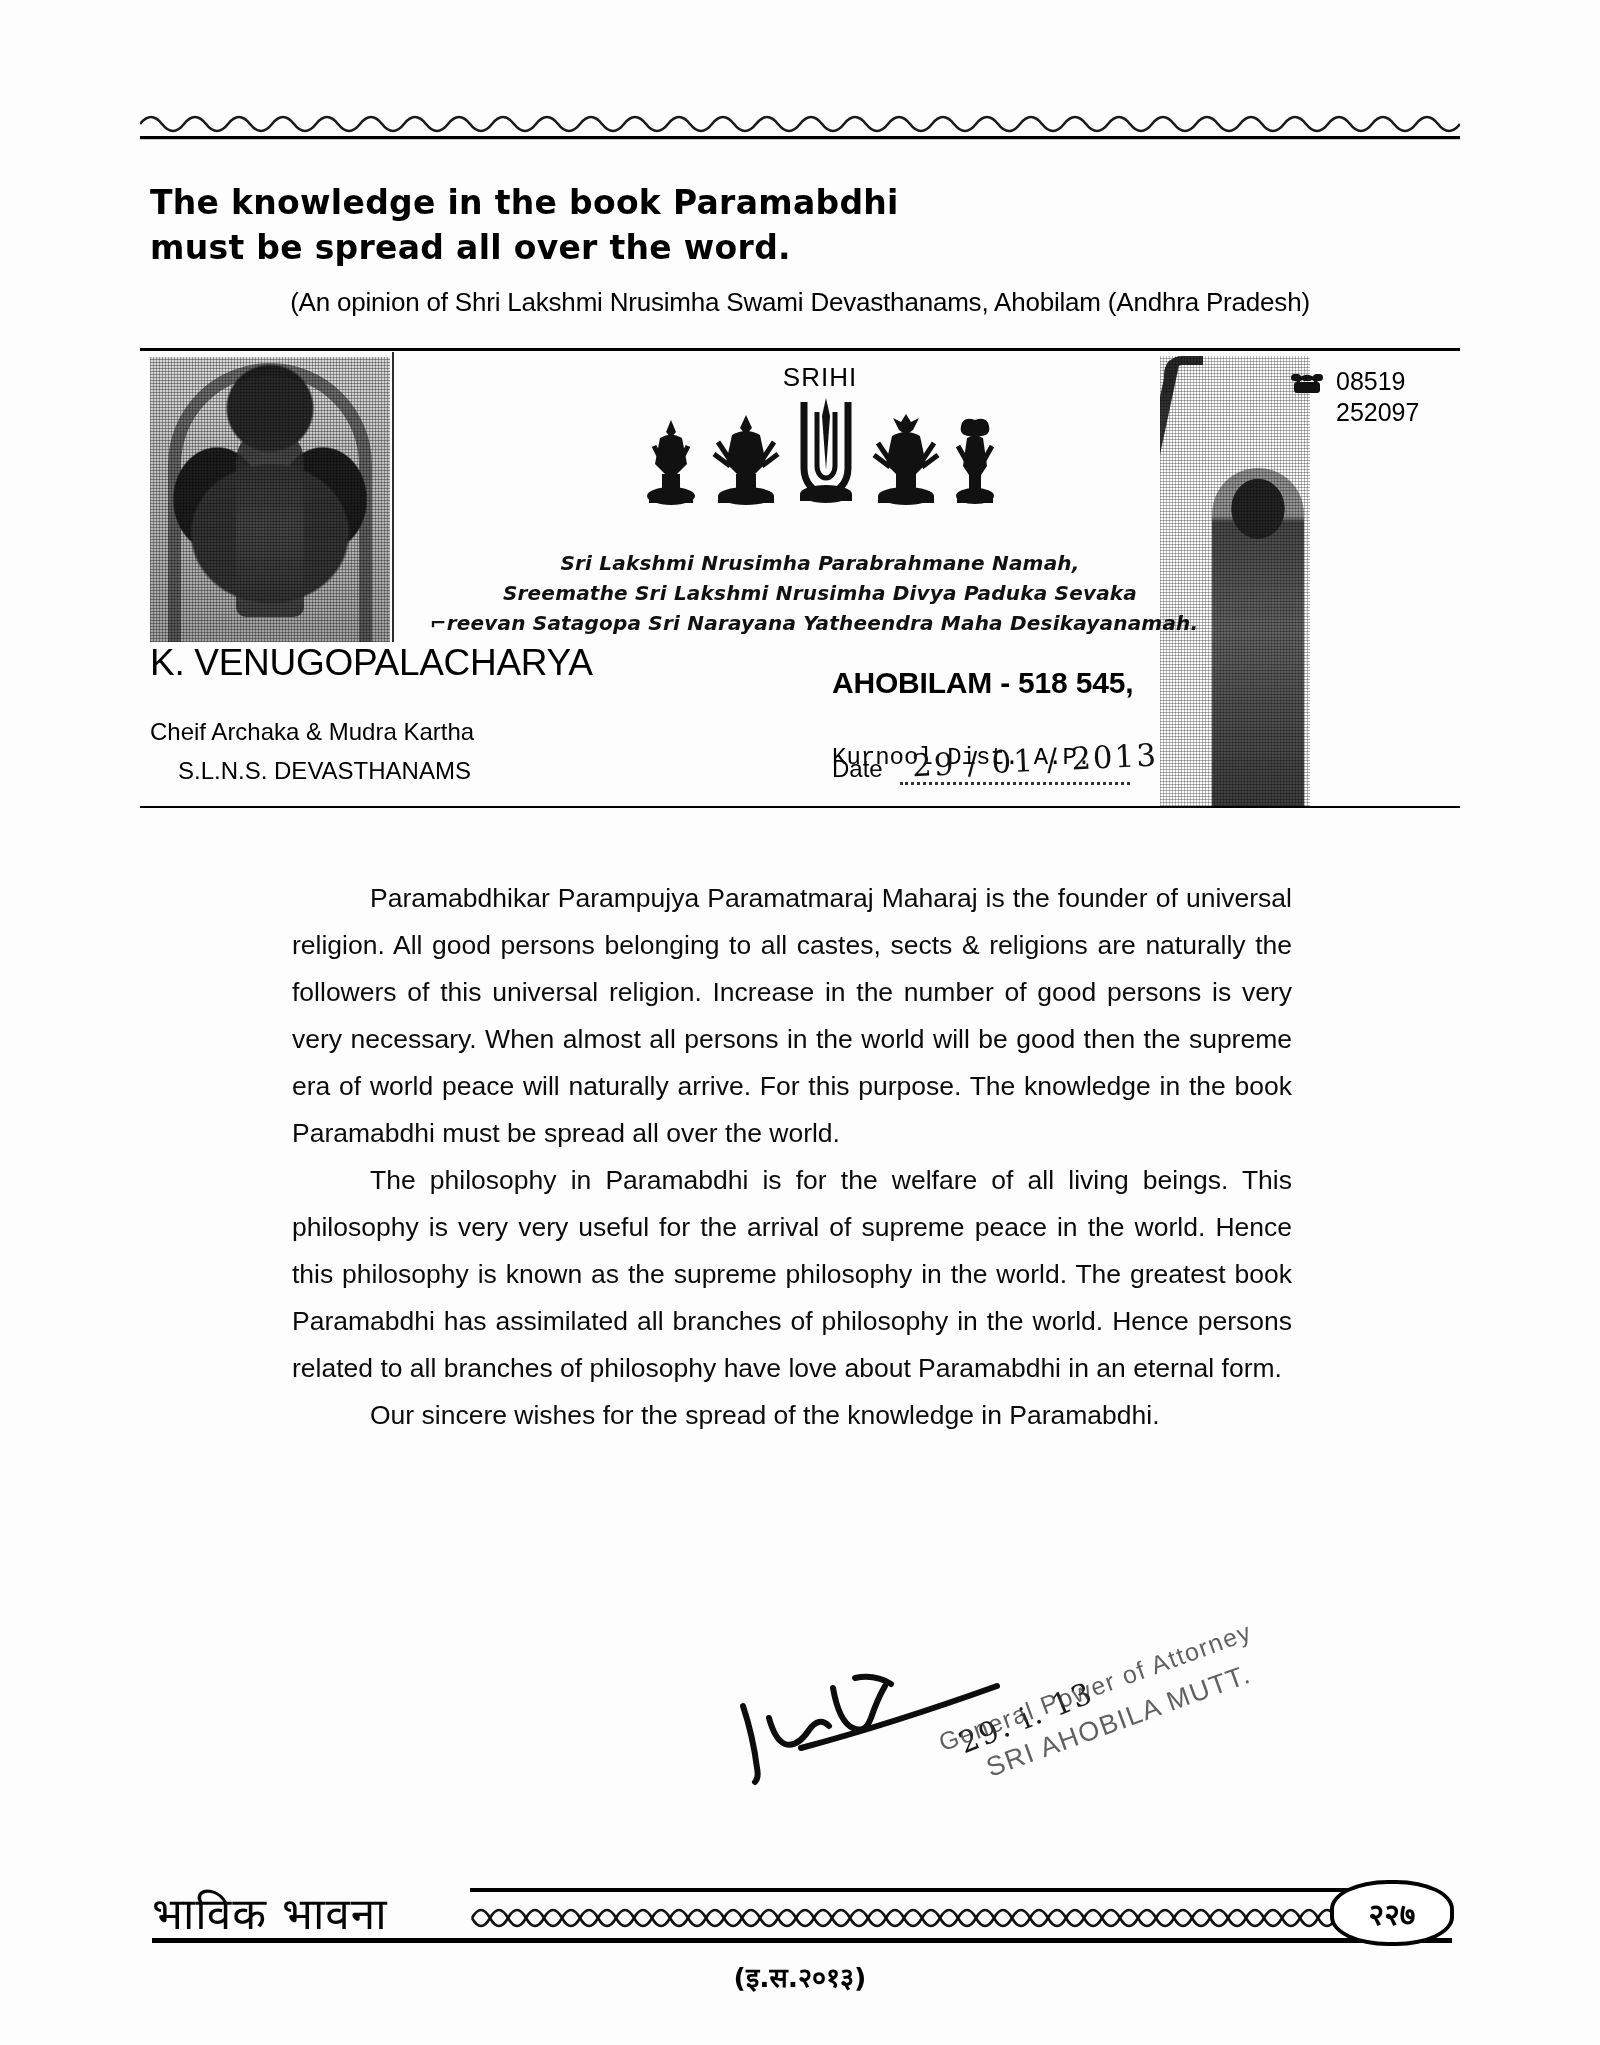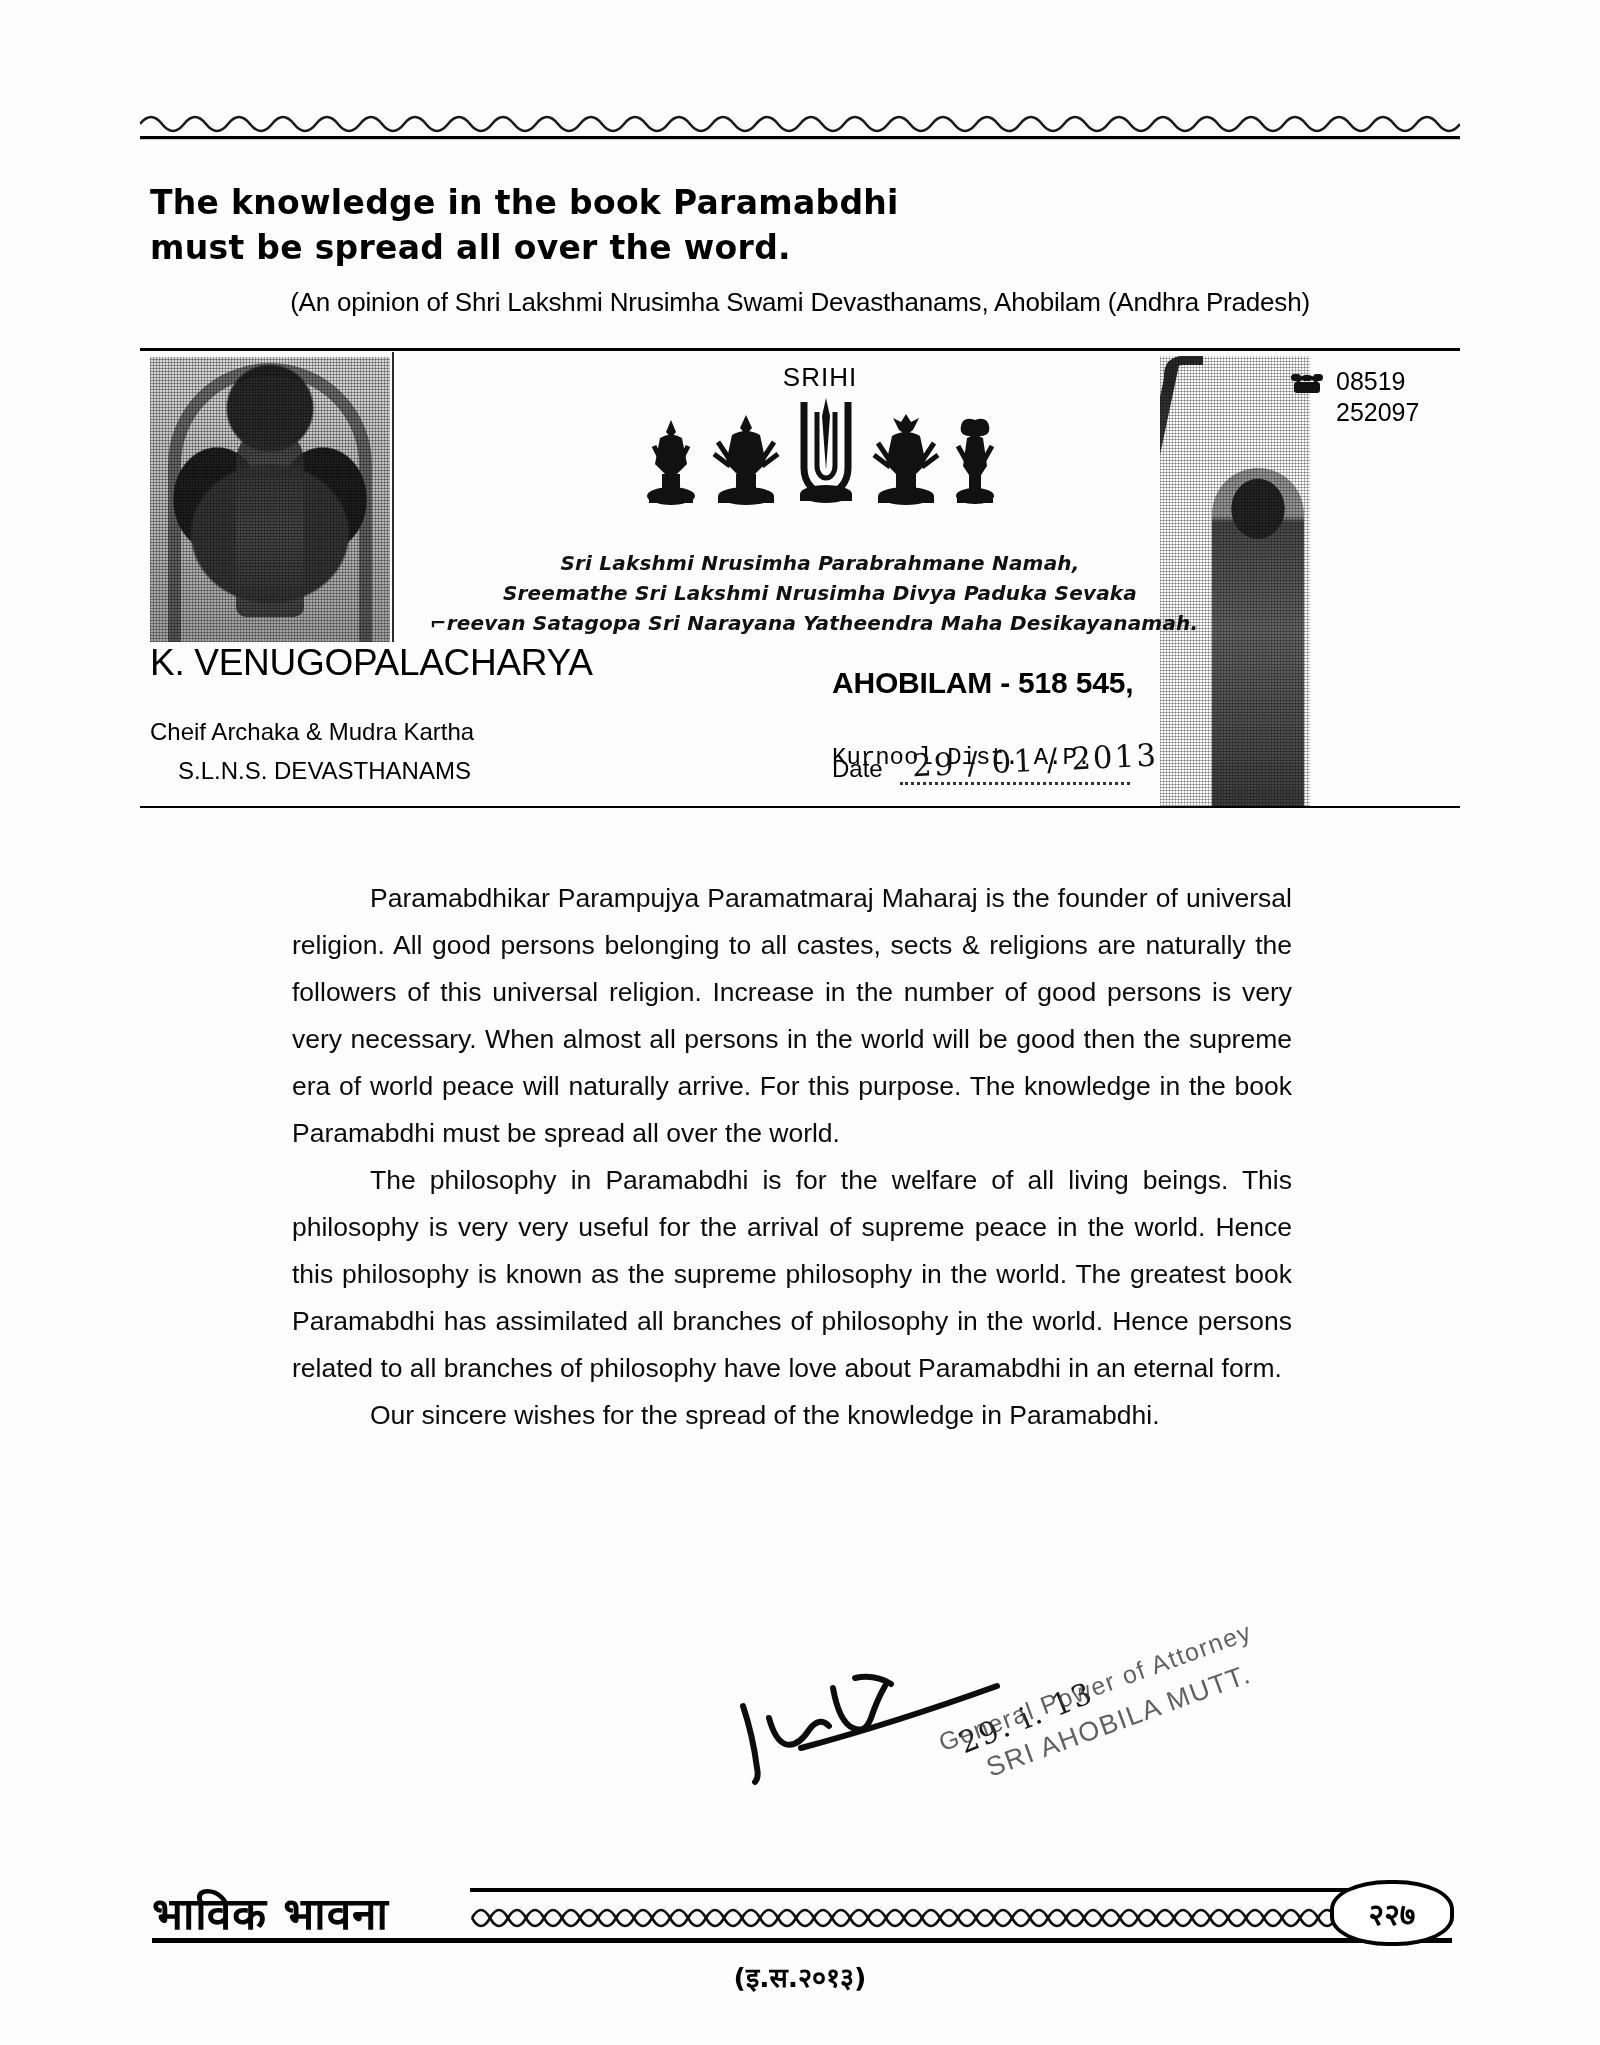--- a/index.html
+++ b/index.html
@@ -329,21 +329,21 @@
     font-size: 27px;
     letter-spacing: 1.5px;
     white-space: nowrap;
   }
 
   
   .footer-title {
     position: absolute;
     left: 152px; top: 1882px;
     font-family: "DejaVu Sans", sans-serif;
-    font-weight: bold;
+    font-weight: normal;
     font-size: 44px;
     letter-spacing: 1px;
     color: #050505;
   }
   .footer-wave {
     position: absolute;
     left: 470px; top: 1888px;
     width: 880px; height: 52px;
   }
   .footer-wave svg { display: block; width: 100%; height: 100%; }

